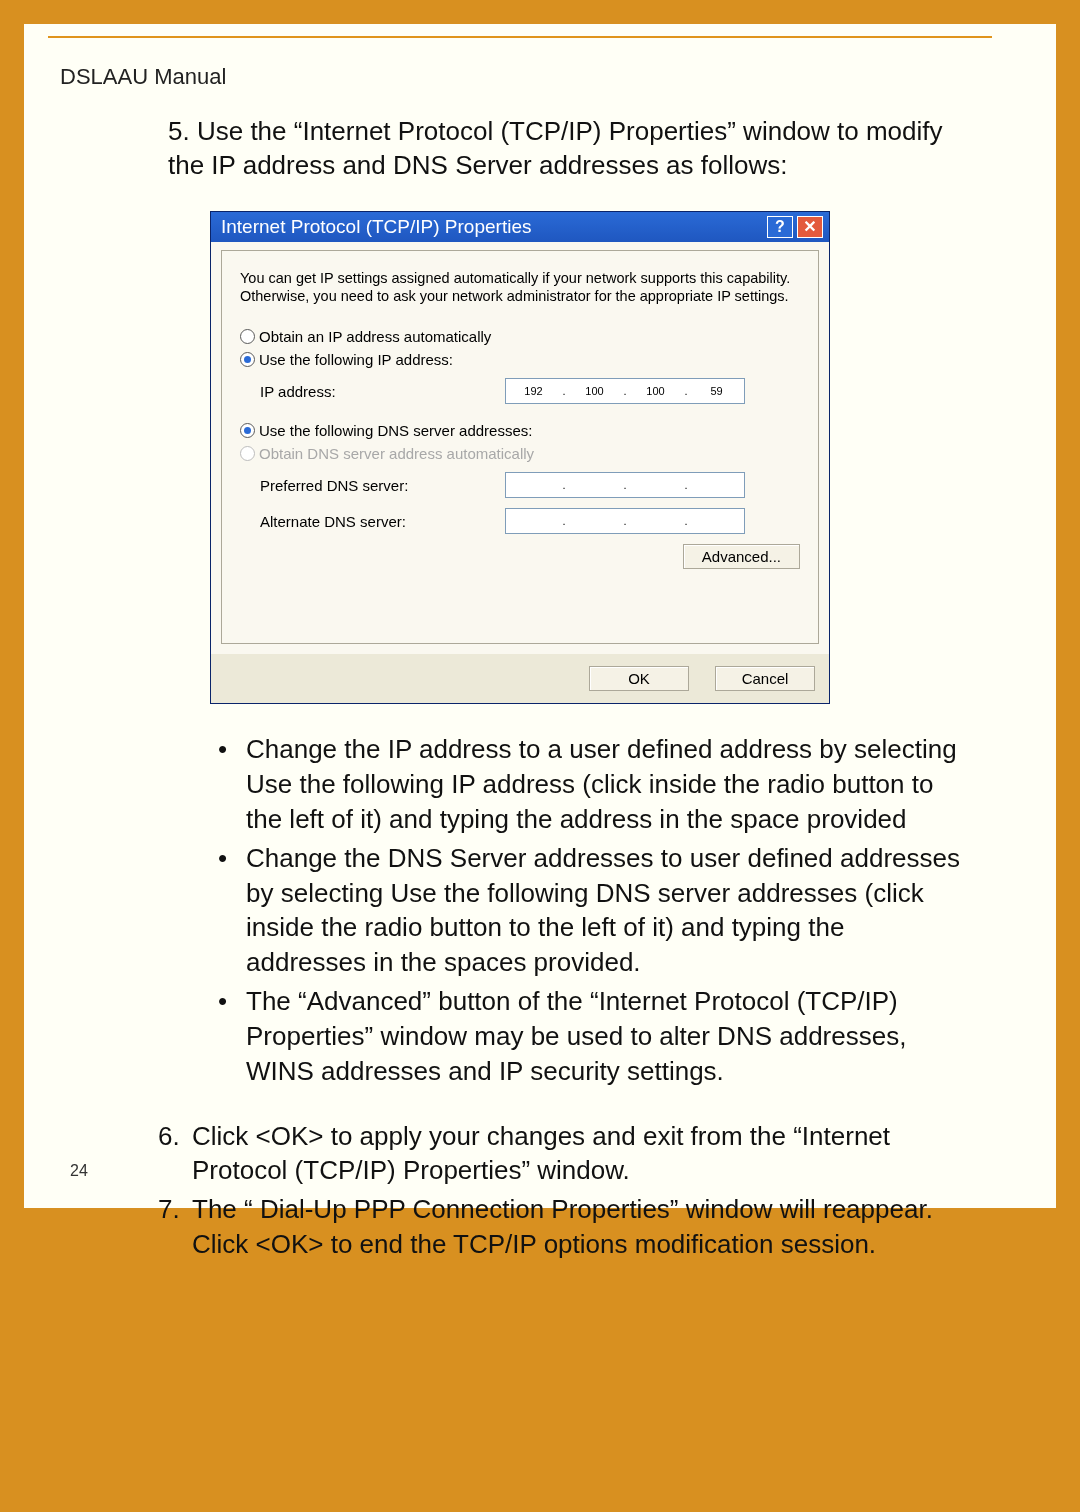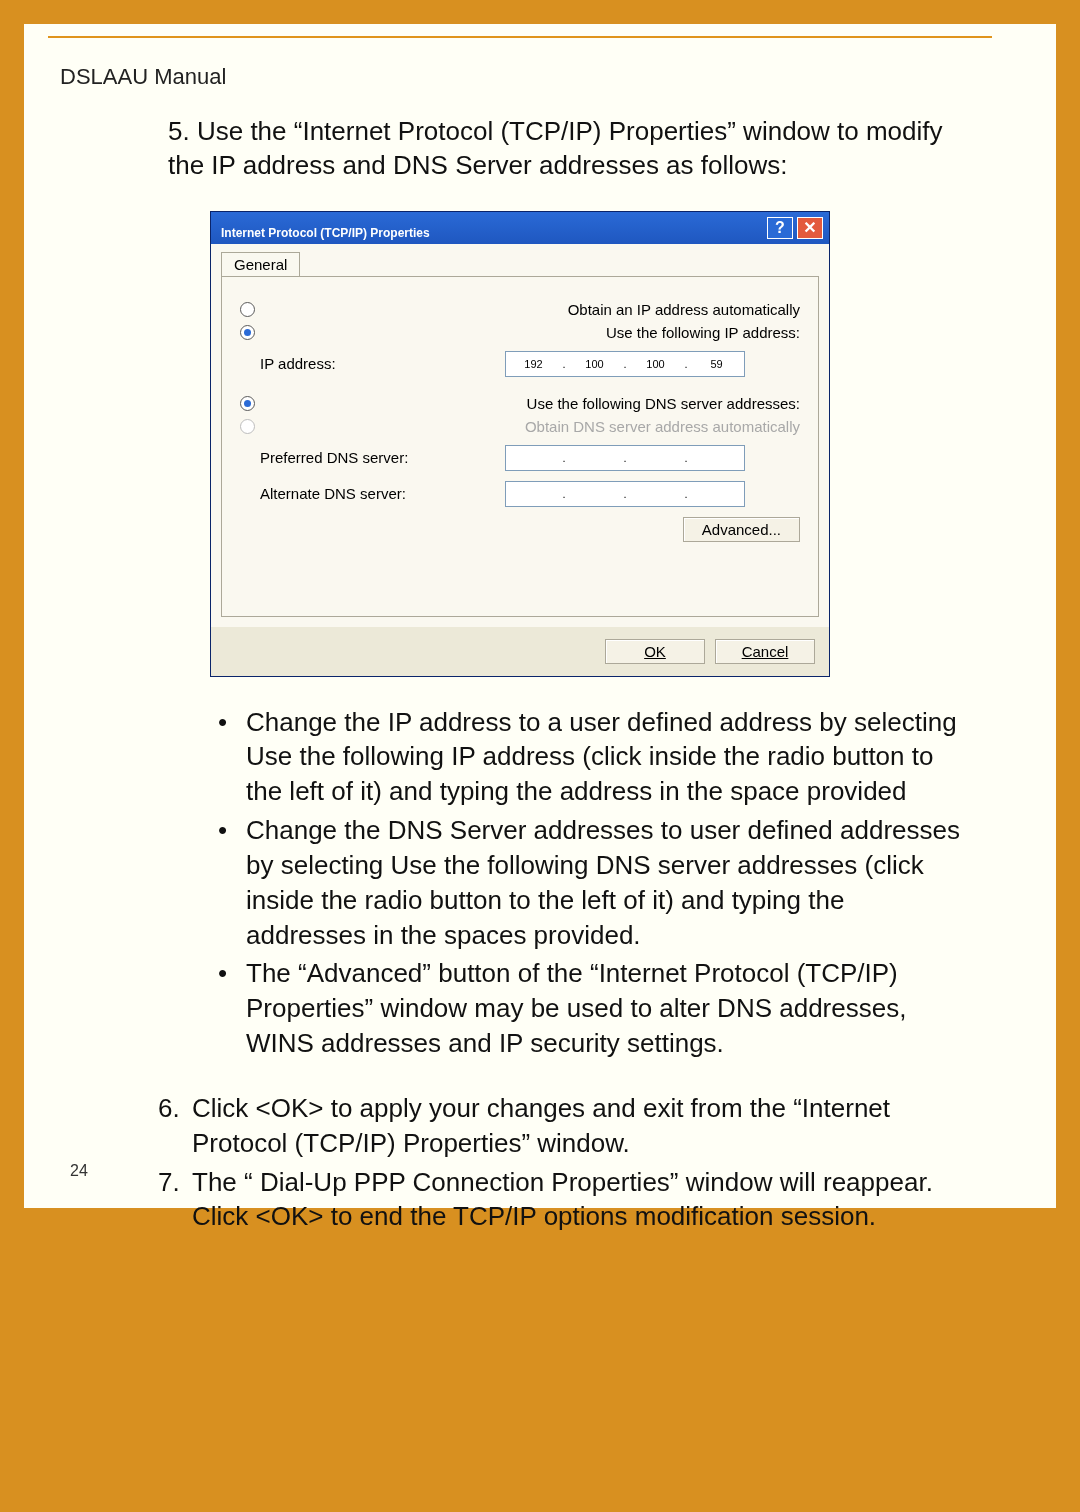--- a/index.html
+++ b/index.html
@@ -55,24 +55,23 @@
   }
   .titlebar {
     display: flex;
     align-items: center;
     justify-content: space-between;
     background: linear-gradient(#2a6ad6, #1f57c0);
     padding: 4px 6px;
   }
   .titlebar .t {
     color: #fff;
-    font-weight: bold;
-    font-size: 12px;
+    font-weight: normal;
+    font-size: 19px;
     padding-left: 4px;
-    margin-top: 10px;
   }
   .titlebar .btns { display: flex; gap: 4px; }
   .tb-btn {
     width: 26px; height: 22px;
     border: 1px solid #fff;
     display: flex; align-items: center; justify-content: center;
     font-weight: bold;
     font-size: 16px;
   }
   .help-btn { background: #2a6ad6; color: #fff; }
@@ -93,24 +92,23 @@
     border: 1px solid #aca899;
     background: #faf8f0;
     padding: 18px 18px 14px 18px;
   }
   .desc {
     font-size: 14.5px;
     line-height: 1.3;
     margin-bottom: 22px;
   }
   .radio-row {
-    display: flex; align-items: center; gap: 24px;
+    display: flex; align-items: center; gap: 4px;
     margin: 6px 0;
     font-size: 15px;
-    justify-content: space-between;
   }
   .radio {
     width: 15px; height: 15px; border: 1px solid #5a5a5a; border-radius: 50%;
     display: inline-flex; align-items: center; justify-content: center;
     background: #fff;
   }
   .radio.sel::after {
     content: ""; width: 7px; height: 7px; background: #2a6ad6; border-radius: 50%;
   }
   .radio.disabled { border-color: #bdbdbd; }
@@ -133,24 +131,23 @@
   .group { margin: 18px 0 0 0; }
   .adv-row { display: flex; justify-content: flex-end; }
   .win-btn {
     border: 1px solid #aca899;
     background: #f5f2e6;
     padding: 3px 18px;
     font-size: 15px;
     box-shadow: 1px 1px 0 #fff inset;
   }
   .dlg-footer {
-    display: flex; justify-content: flex-end; gap: 10px;
+    display: flex; justify-content: flex-end; gap: 26px;
     padding: 12px 14px;
     background: #ece9d8;
-    text-decoration: underline;
   }
   .dlg-footer .win-btn { width: 100px; text-align: center; }
   
   .bullets {
     margin: 12px 24px 0 170px;
     font-size: 26px;
     line-height: 1.34;
     color: #111;
   }
   .bullets .b {
@@ -196,24 +193,22 @@
           <div class="tb-btn help-btn">
             <span>?</span>
           </div>
           <div class="tb-btn close-btn">
             <span>✕</span>
           </div>
         </div>
       </div>
 
       <div class="dlg-body">
-        <div class="tabrow">
-          <div class="tab">General</div>
-        </div>
         <div class="panel">
+          <div class="desc">You can get IP settings assigned automatically if your network supports this capability. Otherwise, you need to ask your network administrator for the appropriate IP settings.</div>
 
           <div class="radio-row">
             <span class="radio"></span>
             <span>Obtain an IP address automatically</span>
           </div>
           <div class="radio-row">
             <span class="radio sel"></span>
             <span>Use the following IP address:</span>
           </div>
           <div class="field-row">

